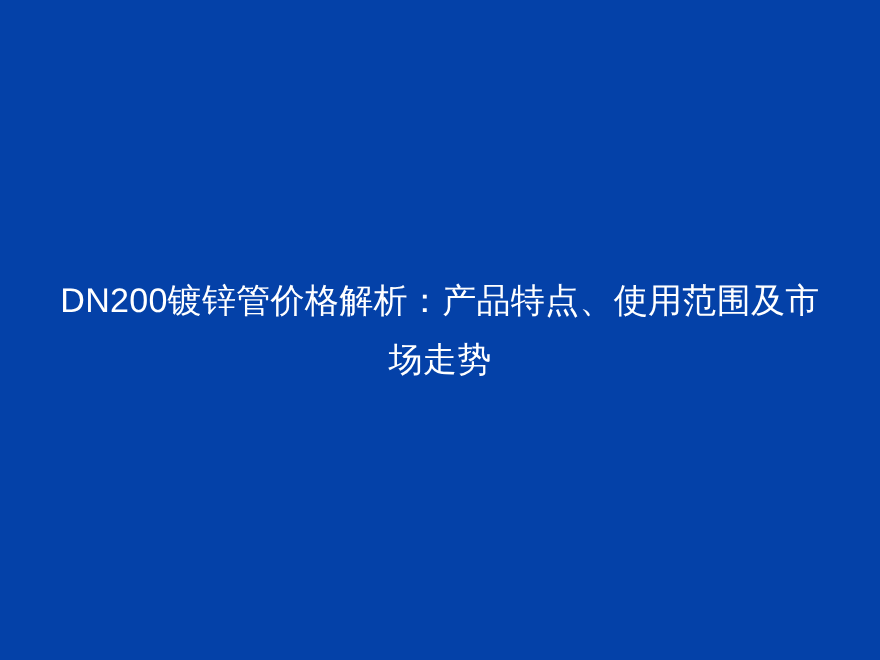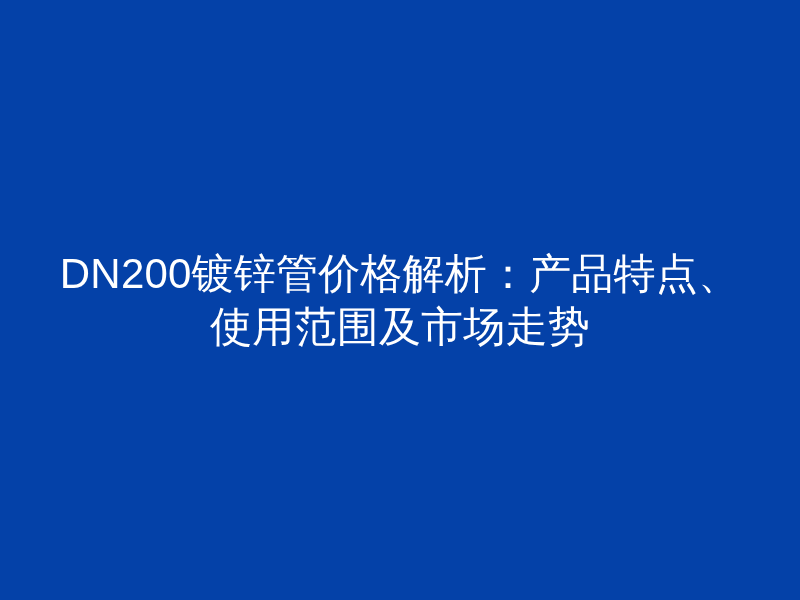--- a/index.html
+++ b/index.html
@@ -34,21 +34,21 @@
     padding: 0;
     text-align: center;
   }
 
   .title-text {
     display: block;
     margin: 0;
     padding: 0;
     color: #ffffff;
     font-family: "Liberation Sans", "DejaVu Sans", sans-serif;
-    font-size: 42px;
+    font-size: 31px;
     font-weight: 400;
     line-height: 53px;
     letter-spacing: 0.2px;
     word-break: break-word;
     text-align: center;
     -webkit-font-smoothing: antialiased;
   }
 </style>
 </head>
 <body>

